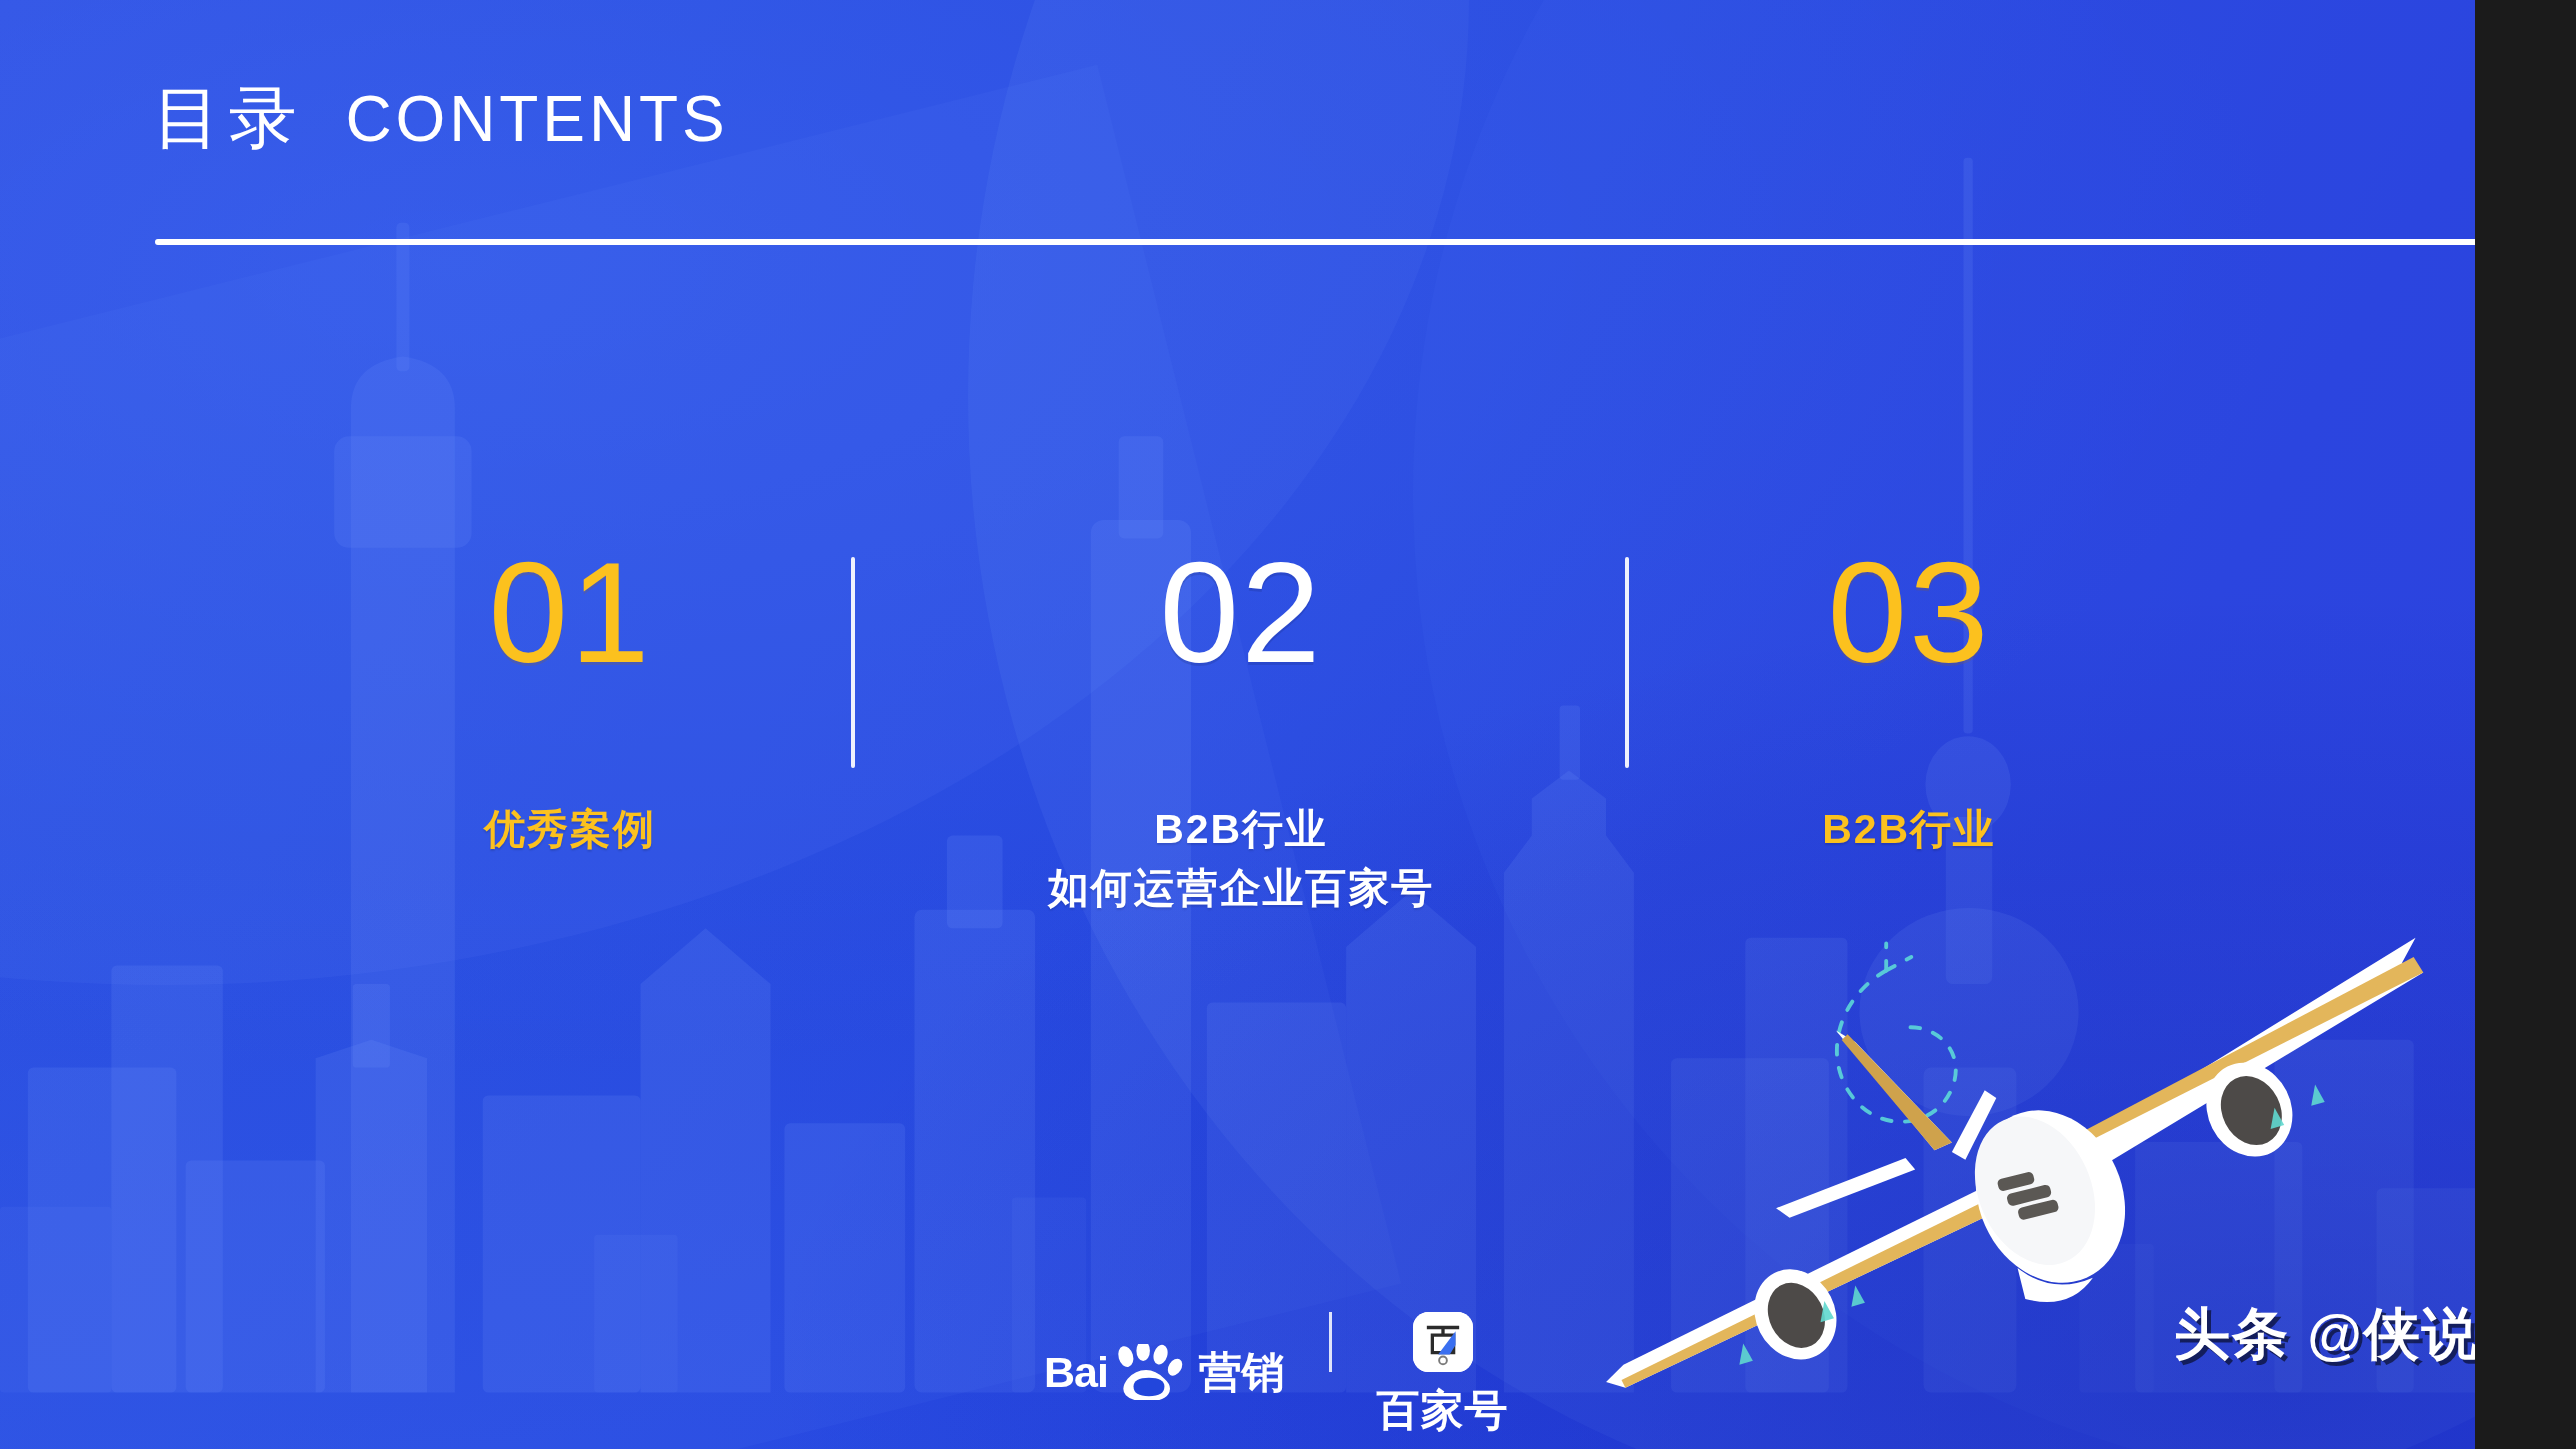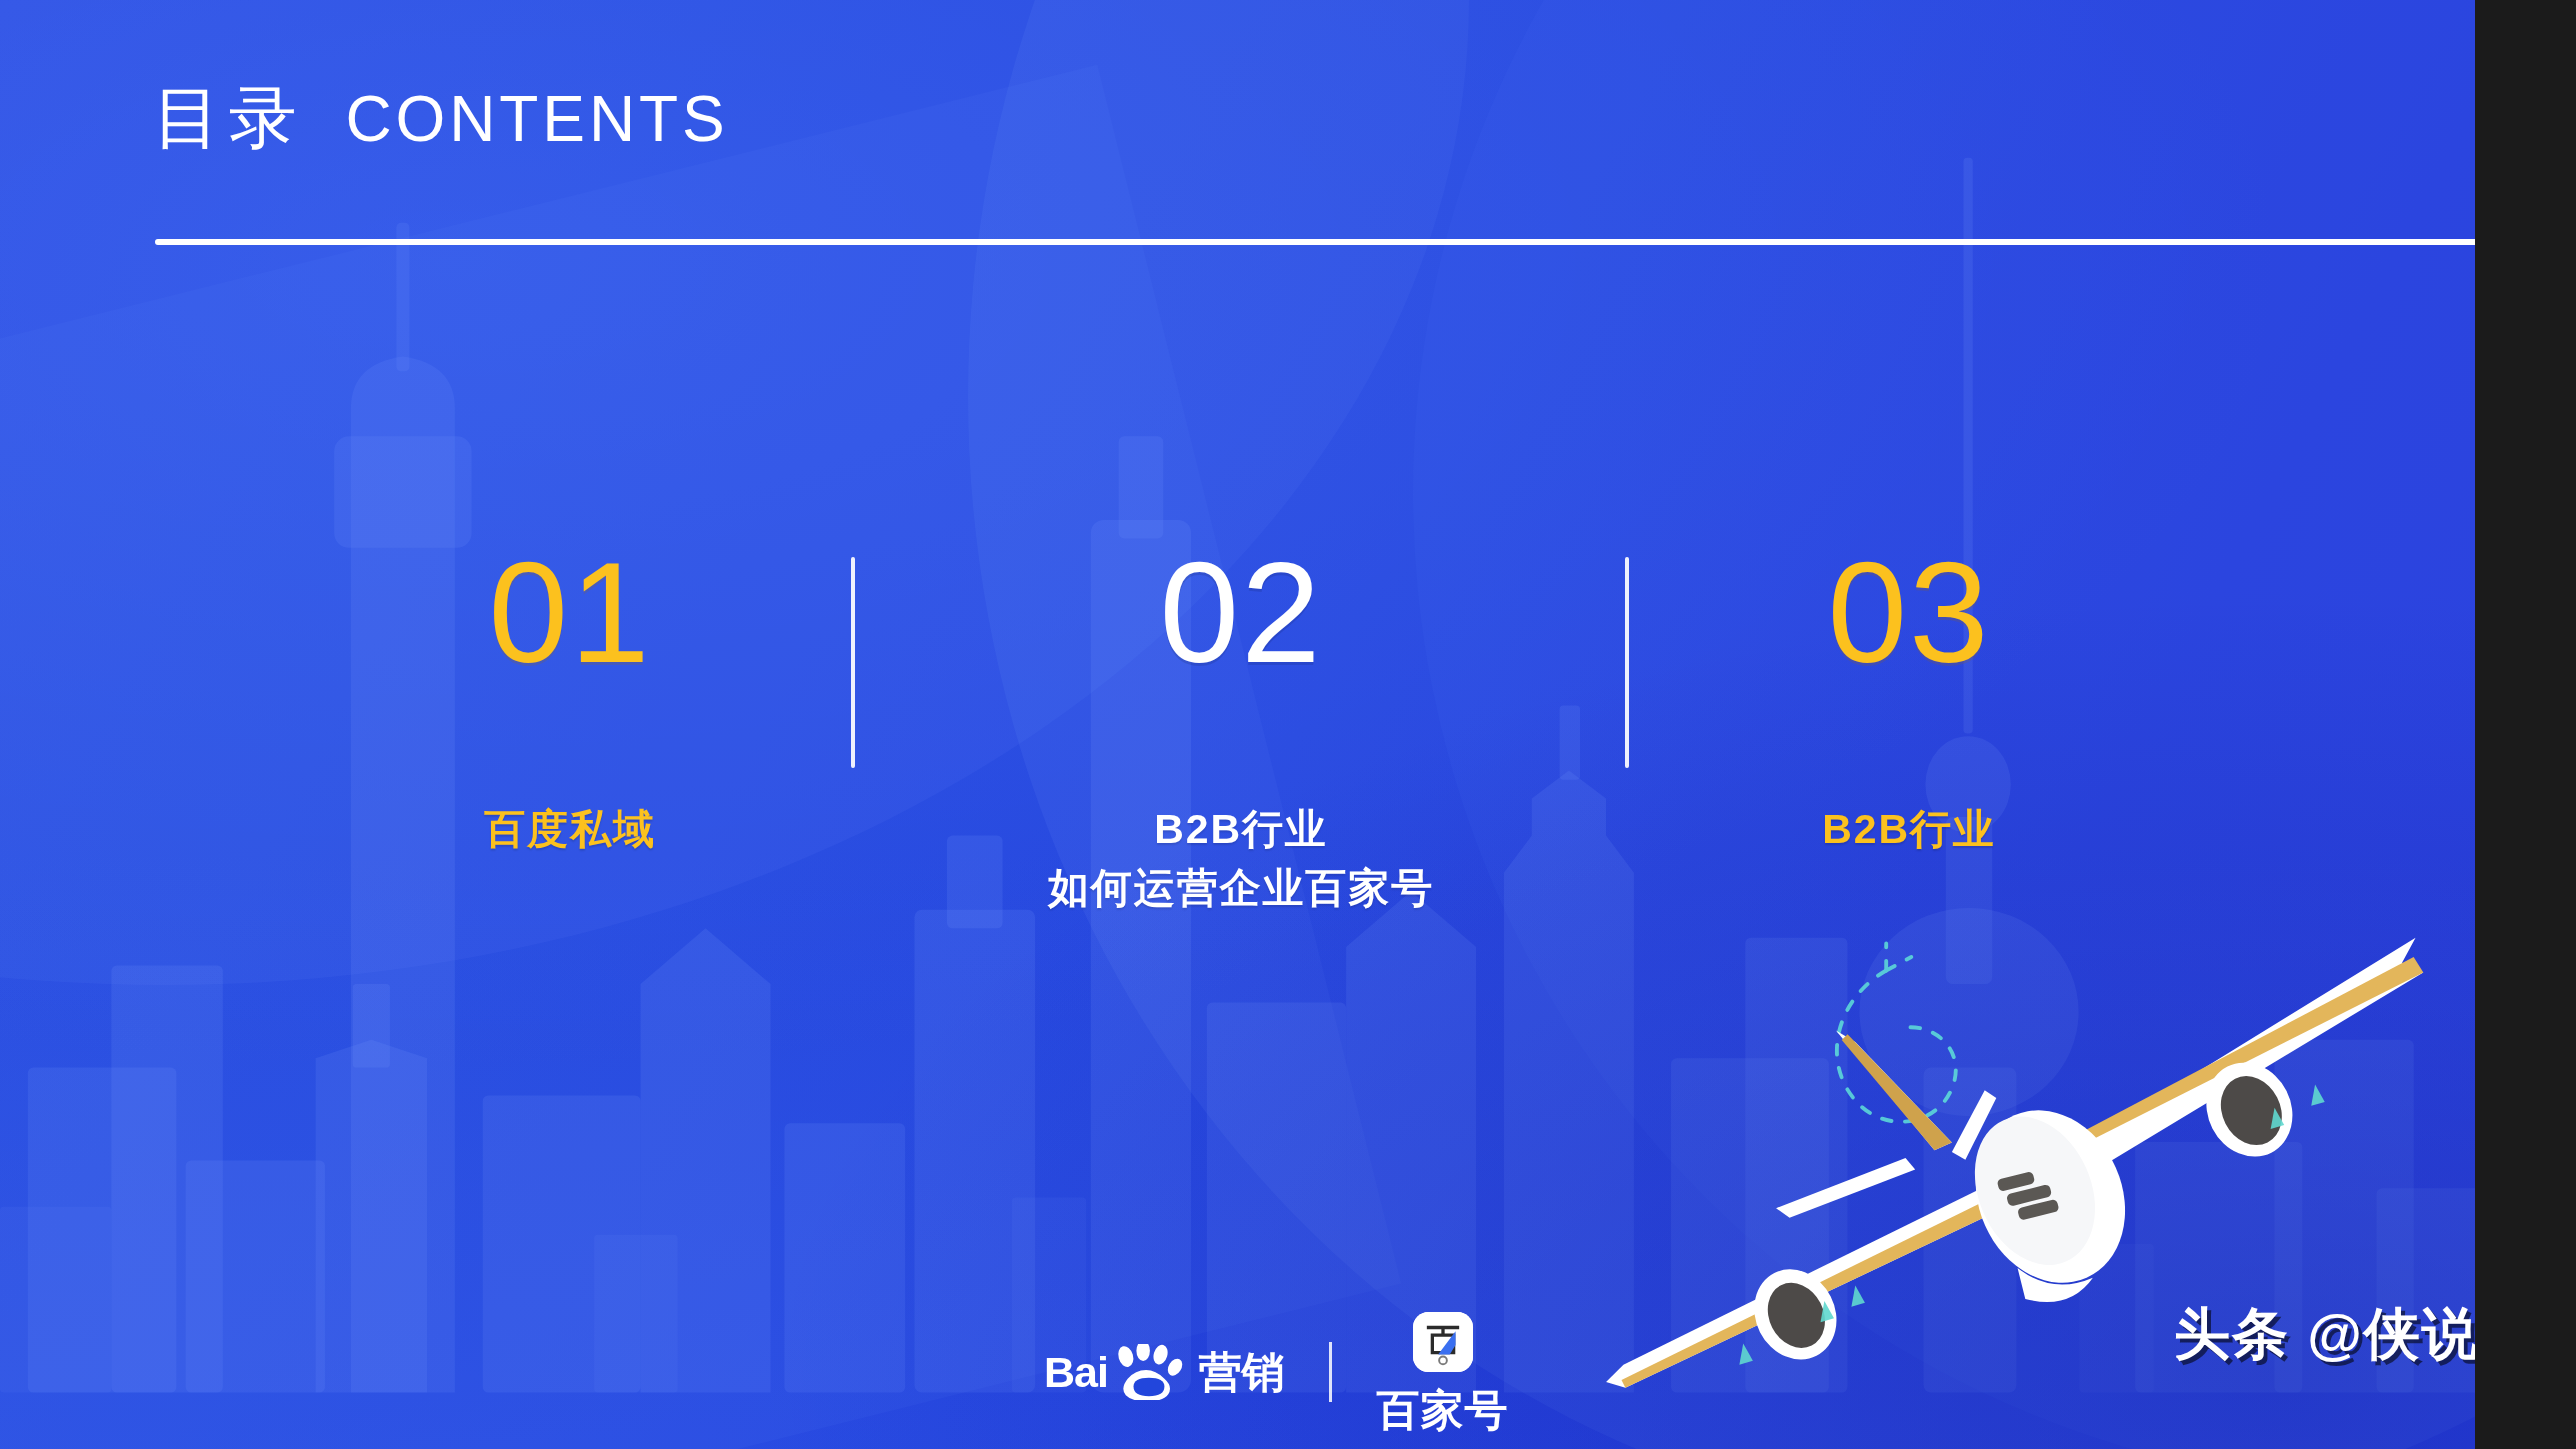--- a/index.html
+++ b/index.html
@@ -181,21 +181,20 @@
     height: 483px;
     pointer-events: none;
   }
 
   
   .footer-logos {
     position: absolute;
     left: 1044px;
     top: 1312px;
     display: flex;
-    align-items: center;
     gap: 29px;
     white-space: nowrap;
   }
   .logo-baidu {
     display: flex;
     align-items: center;
     gap: 3.9px;
   }
   .logo-baidu-text {
     color: #ffffff;
@@ -323,21 +322,21 @@
     <span class="header-cn">目录</span>
     <span class="header-en">CONTENTS</span>
   </div>
   <div class="header-rule"></div>
 
   <div class="columns">
 
     <div class="col col-1">
       <div class="col-num num-gold">01</div>
       <div class="col-label label-gold">
-        <div>百度私域</div>
+        <div>优秀案例</div>
       </div>
     </div>
 
     <div class="divider div-1"></div>
 
     <div class="col col-2">
       <div class="col-num num-white">02</div>
       <div class="col-label label-white">
         <div>B2B行业</div>
         <div>如何运营企业百家号</div>

